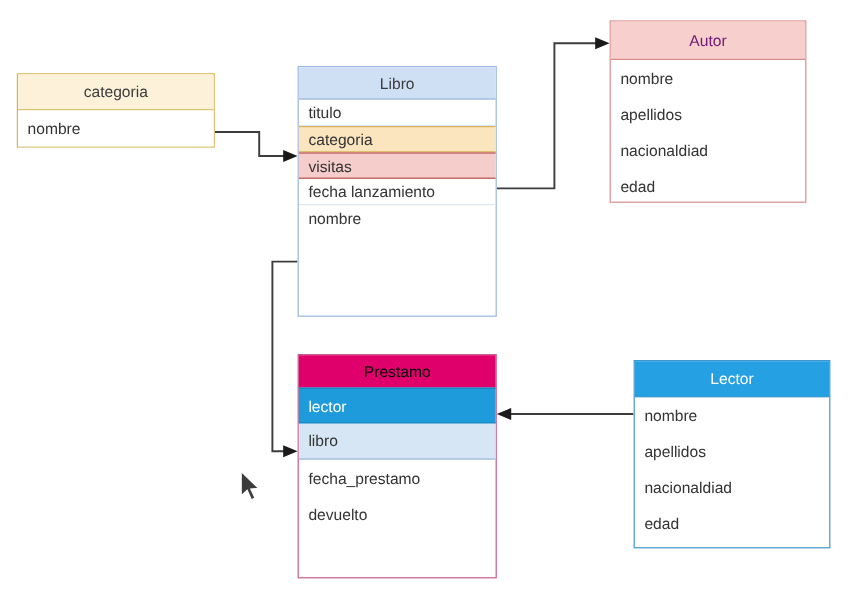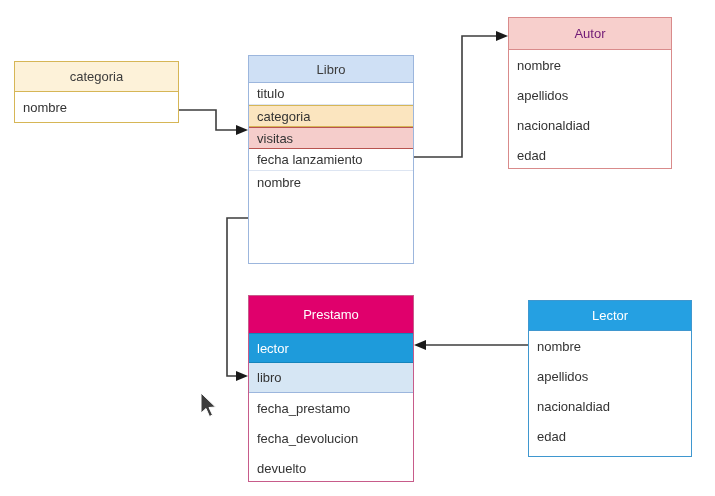--- a/index.html
+++ b/index.html
@@ -46,21 +46,21 @@
   #ent-libro .row.k-cat{background:#fbe5bf;border-top:1px solid #d6b656;border-bottom:1px solid #d6b656;}
   #ent-libro .row.k-aut{background:#f5cdcb;border-top:1px solid #b85450;border-bottom:1px solid #b85450;}
 
   
   #ent-autor{left:508px;top:17px;width:164px;height:152px;border:1px solid #d98b8b;}
   #ent-autor .hdr{height:32px;background:#f7cfcc;color:#701a75;border-bottom:1px solid #d98b8b;}
   #ent-autor .row{height:30px;}
 
   
   #ent-prestamo{left:248px;top:295px;width:166px;height:187px;border:1px solid #c75b8a;}
-  #ent-prestamo .hdr{height:37px;background:#e0006c;color:#ffffff;}
+  #ent-prestamo .hdr{height:27px;background:#e0006c;color:#000000;}
   #ent-prestamo .row{height:30px;}
   #ent-prestamo .row.k-lector{background:#1e9bdb;color:#ffffff;border-top:1px solid #1584bb;border-bottom:1px solid #1584bb;}
   #ent-prestamo .row.k-libro{background:#d6e6f4;color:#333333;border-bottom:1px solid #9cb6dd;}
 
   
   #ent-lector{left:528px;top:300px;width:164px;height:157px;border:1px solid #3f97cf;}
   #ent-lector .hdr{height:30px;background:#25a0e2;color:#ffffff;border-bottom:1px solid #3f97cf;}
   #ent-lector .row{height:30px;}
 
   
@@ -119,21 +119,20 @@
     <div class="row">apellidos</div>
     <div class="row">nacionaldiad</div>
     <div class="row">edad</div>
   </div>
 
   <div class="entity" id="ent-prestamo">
     <div class="hdr">Prestamo</div>
     <div class="row k-lector">lector</div>
     <div class="row k-libro">libro</div>
     <div class="row">fecha_prestamo</div>
-    <div class="row">fecha_devolucion</div>
     <div class="row">devuelto</div>
   </div>
 
   <div class="entity" id="ent-lector">
     <div class="hdr">Lector</div>
     <div class="row">nombre</div>
     <div class="row">apellidos</div>
     <div class="row">nacionaldiad</div>
     <div class="row">edad</div>
   </div>

